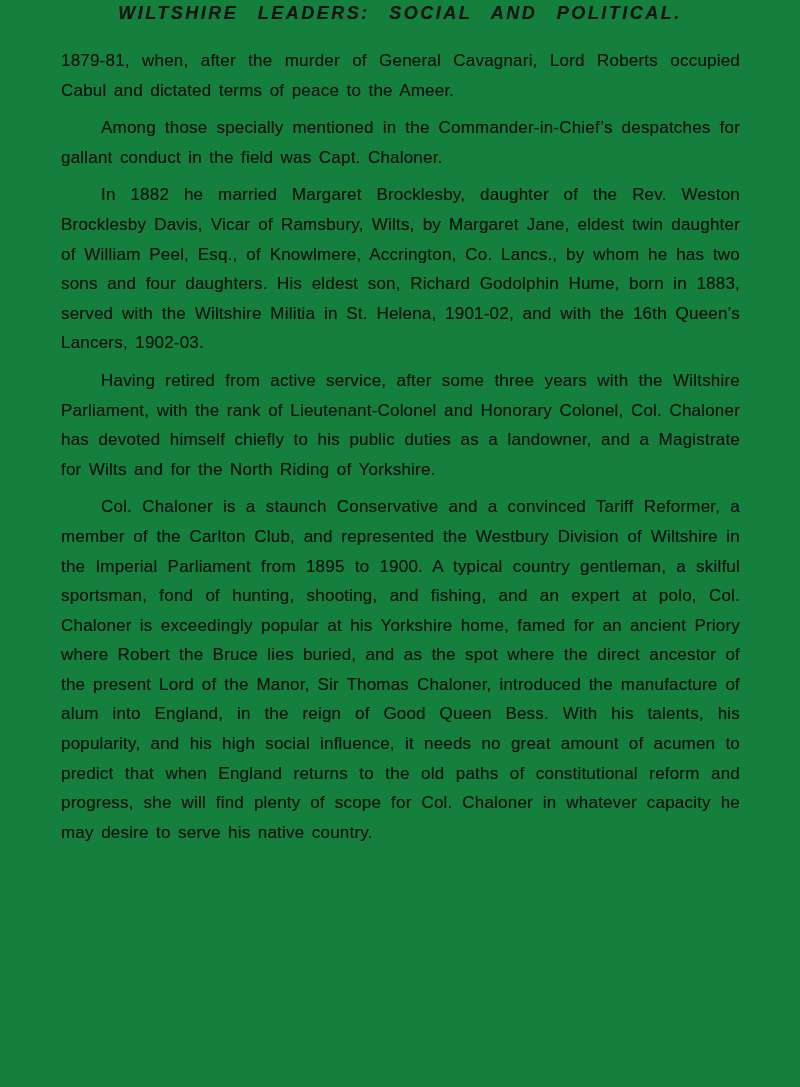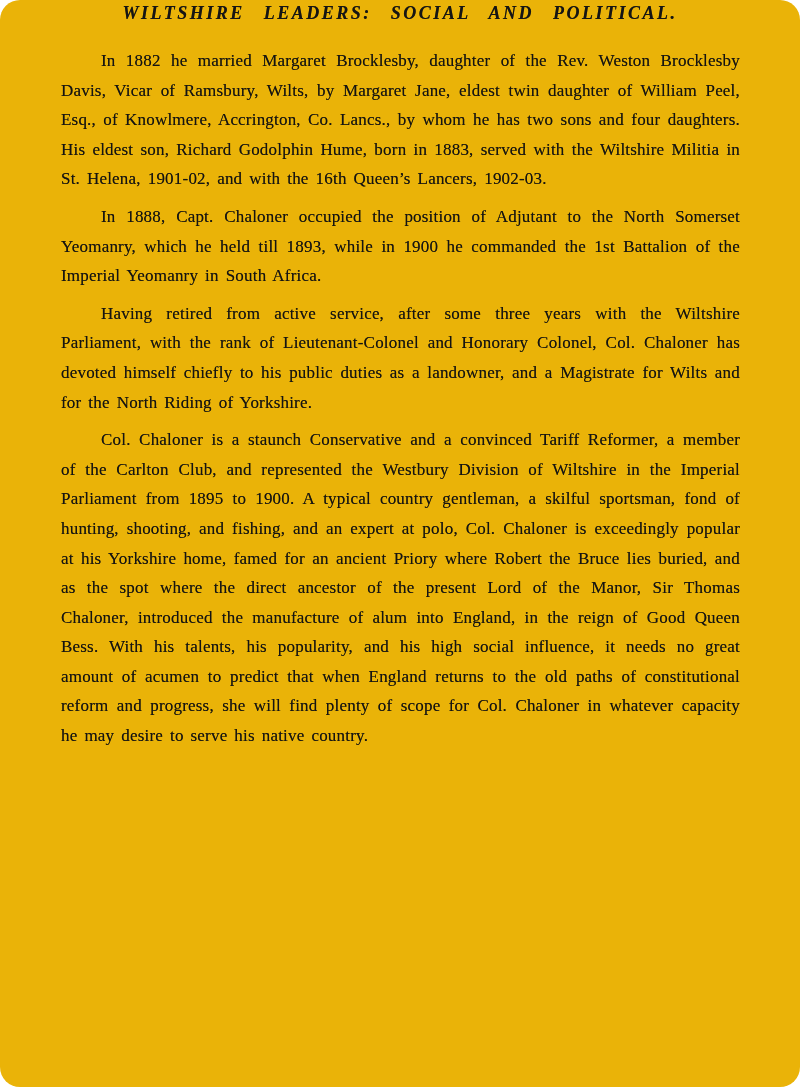--- a/index.html
+++ b/index.html
@@ -4,25 +4,24 @@
 <style>
   html, body {
     margin: 0;
     padding: 0;
     background: #ffffff;
   }
   .page {
     position: relative;
     width: 800px;
     height: 1087px;
-    background: #eab308;
+    background: #15803d;
     color: #111111;
-    font-family: Liberation Serif, serif;
+    font-family: Liberation Sans, sans-serif;
     overflow: hidden;
-    border-radius: 20px;
   }
   .running-header {
     position: absolute;
     top: 3px;
     left: 0;
     width: 100%;
     text-align: center;
     font-style: italic;
     font-weight: bold;
     font-size: 18px;
@@ -54,18 +53,19 @@
     text-shadow: 0 0 0.4px rgba(0,0,0,0.55);
   }
 </style>
 </head>
 <body>
 
 <div class="page">
   <div class="running-header">WILTSHIRE LEADERS: SOCIAL AND POLITICAL.</div>
 
   <div class="body-text">
+    <p class="para noindent">1879-81, when, after the murder of General Cavagnari, Lord Roberts occupied Cabul and dictated terms of peace to the Ameer.</p>
+    <p class="para">Among those specially mentioned in the Commander-in-Chief’s despatches for gallant conduct in the field was Capt. Chaloner.</p>
     <p class="para">In 1882 he married Margaret Brocklesby, daughter of the Rev. Weston Brocklesby Davis, Vicar of Ramsbury, Wilts, by Margaret Jane, eldest twin daughter of William Peel, Esq., of Knowlmere, Accrington, Co. Lancs., by whom he has two sons and four daughters.  His eldest son, Richard Godolphin Hume, born in 1883, served with the Wiltshire Militia in St. Helena, 1901-02, and with the 16th Queen’s Lancers, 1902-03.</p>
-    <p class="para">In 1888, Capt. Chaloner occupied the position of Adjutant to the North Somerset Yeomanry, which he held till 1893, while in 1900 he commanded the 1st Battalion of the Imperial Yeomanry in South Africa.</p>
     <p class="para">Having retired from active service, after some three years with the Wiltshire Parliament, with the rank of Lieutenant-Colonel and Honorary Colonel, Col. Chaloner has devoted himself chiefly to his public duties as a landowner, and a Magistrate for Wilts and for the North Riding of Yorkshire.</p>
     <p class="para">Col. Chaloner is a staunch Conservative and a convinced Tariff Reformer, a member of the Carlton Club, and represented the Westbury Division of Wiltshire in the Imperial Parliament from 1895 to 1900. A typical country gentleman, a skilful sportsman, fond of hunting, shooting, and fishing, and an expert at polo, Col. Chaloner is exceedingly popular at his Yorkshire home, famed for an ancient Priory where Robert the Bruce lies buried, and as the spot where the direct ancestor of the present Lord of the Manor, Sir Thomas Chaloner, introduced the manufacture of alum into England, in the reign of Good Queen Bess.  With his talents, his popularity, and his high social influence, it needs no great amount of acumen to predict that when England returns to the old paths of constitutional reform and progress, she will find plenty of scope for Col. Chaloner in whatever capacity he may desire to serve his native country.</p>
   </div>
 </div>
 
 </body></html>

